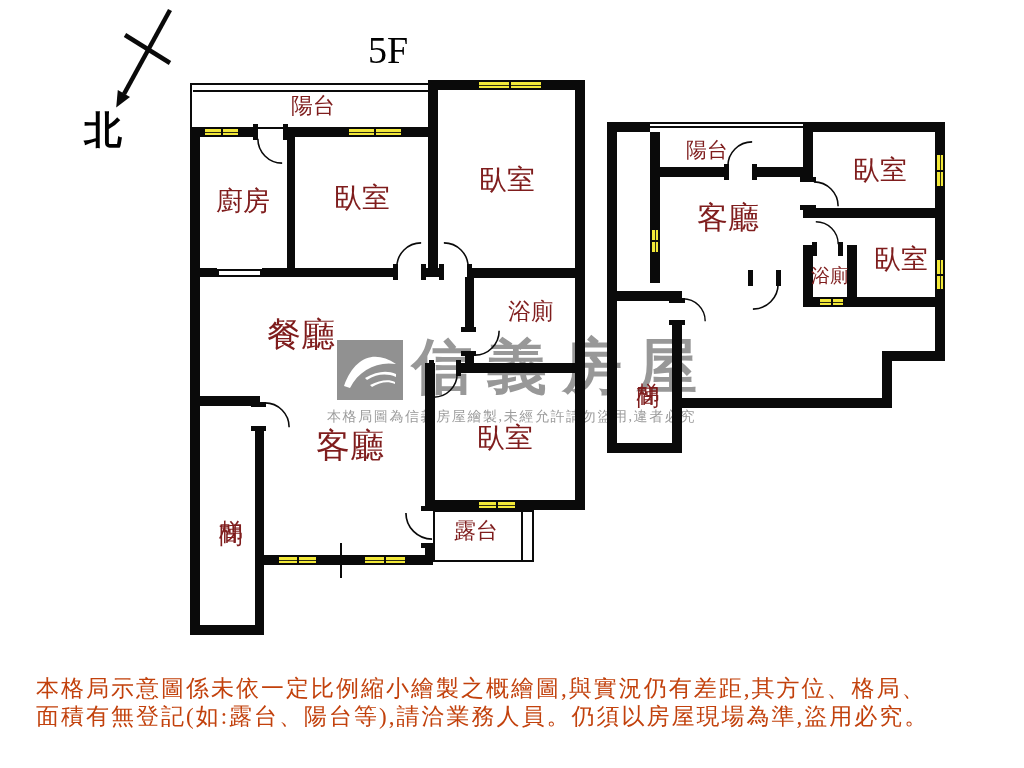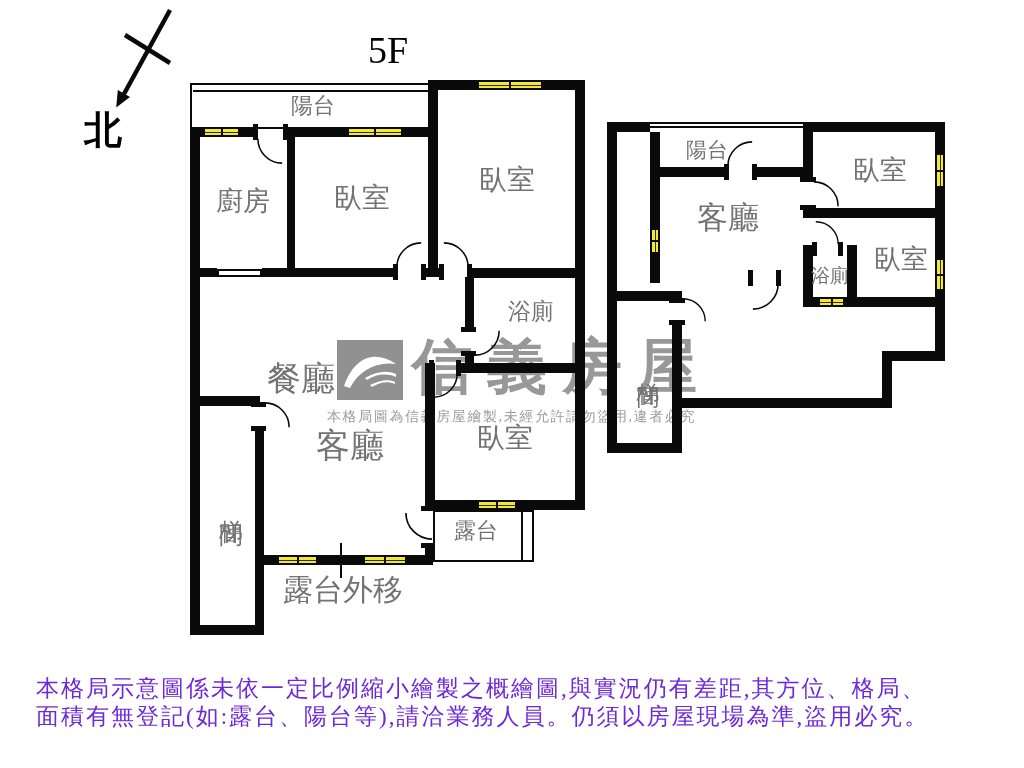--- a/index.html
+++ b/index.html
@@ -13,38 +13,38 @@
   .winH,.winV{position:absolute;background:#f2e838;border:2px solid #0a0a0a;box-sizing:border-box;z-index:4;}
   .winH::before{content:"";position:absolute;left:50%;top:-1px;bottom:-1px;width:2px;margin-left:-1px;background:#0a0a0a;}
   .winH::after{content:"";position:absolute;left:0;right:0;top:50%;height:1px;margin-top:-0.5px;background:rgba(10,10,10,.85);}
   .winV::before{content:"";position:absolute;top:50%;left:-1px;right:-1px;height:2px;margin-top:-1px;background:#0a0a0a;}
   .winV::after{content:"";position:absolute;top:0;bottom:0;left:50%;width:1px;margin-left:-0.5px;background:rgba(10,10,10,.85);}
   .jamb{position:absolute;background:#0a0a0a;z-index:5;}
   .slide{position:absolute;background:#fff;border:2px solid #0a0a0a;box-sizing:border-box;z-index:5;}
   .arc{position:absolute;z-index:5;}
   .arc svg{display:block;width:100%;height:100%;}
 
-  .lbl{position:absolute;transform:translate(-50%,-50%);color:#737373;white-space:nowrap;
+  .lbl{position:absolute;transform:translate(-50%,-50%);color:#7f1d1d;white-space:nowrap;
        z-index:6;line-height:1;}
   .vert{writing-mode:vertical-rl;text-orientation:upright;letter-spacing:4px;}
 
   .plan-title{position:absolute;transform:translate(-50%,-50%);color:#000;z-index:6;white-space:nowrap;}
 
   #wm-logo{position:absolute;left:337px;top:340px;width:66px;height:60px;background:#919191;z-index:1;}
   #wm-brand{position:absolute;left:412px;top:334px;font-size:60px;font-weight:bold;
             letter-spacing:15px;color:#989898;z-index:1;white-space:nowrap;line-height:66px;}
   #wm-notice{position:absolute;left:327px;top:408px;font-size:14px;letter-spacing:1.6px;
              color:#9c9c9c;z-index:1;white-space:nowrap;}
 
   #compass{position:absolute;left:20px;top:5px;z-index:6;}
   #north-label{position:absolute;left:103px;top:130px;transform:translate(-50%,-50%);
                font-size:38px;font-weight:bold;z-index:6;}
 
   #disclaimer{position:absolute;left:36px;top:675px;width:970px;z-index:6;
-              font-size:23px;line-height:27.5px;letter-spacing:2px;color:#6d28d9;white-space:nowrap;}
+              font-size:23px;line-height:27.5px;letter-spacing:2px;color:#c2410c;white-space:nowrap;}
 </style>
 </head>
 <body>
 
 <div id="stage">
 
   <svg id="compass" width="160" height="120" viewBox="0 0 160 120">
     <line x1="150" y1="5" x2="104" y2="89" stroke="#0a0a0a" stroke-width="4.5"></line>
     <line x1="105" y1="30" x2="150" y2="58" stroke="#0a0a0a" stroke-width="4.5"></line>
     <polygon points="96.2,102.5 110,91.9 97.8,85.1" fill="#0a0a0a"></polygon>
@@ -207,27 +207,26 @@
         <svg viewBox="0 0 30 30" preserveAspectRatio="none">
           <path d="M1 29 A28 28 0 0 1 29 1" fill="none" stroke="#0a0a0a" stroke-width="1.8"></path>
         </svg>
       </div>
     </div>
 
   <div class="lbl" style="left:313px;top:106px;font-size:22px;">陽台</div>
   <div class="lbl" style="left:243px;top:201px;font-size:27px;">廚房</div>
   <div class="lbl" style="left:362px;top:198px;font-size:28px;">臥室</div>
   <div class="lbl" style="left:507px;top:180px;font-size:28px;">臥室</div>
-  <div class="lbl" style="left:301px;top:335px;font-size:34px;margin-top:44px;">餐廳</div>
+  <div class="lbl" style="left:301px;top:335px;font-size:34px;">餐廳</div>
   <div class="lbl" style="left:531px;top:311px;font-size:23px;">浴廁</div>
   <div class="lbl" style="left:350px;top:446px;font-size:34px;">客廳</div>
   <div class="lbl" style="left:505px;top:438px;font-size:28px;">臥室</div>
   <div class="lbl vert" style="left:231px;top:505px;font-size:24px;">梯間</div>
   <div class="lbl" style="left:476px;top:531px;font-size:22px;">露台</div>
-  <div class="lbl" style="left:343px;top:590px;font-size:30px;">露台外移</div>
 
   <div class="lbl" style="left:707px;top:150px;font-size:21px;">陽台</div>
   <div class="lbl" style="left:728px;top:217px;font-size:31px;">客廳</div>
   <div class="lbl" style="left:880px;top:170px;font-size:27px;">臥室</div>
   <div class="lbl" style="left:901px;top:259px;font-size:27px;">臥室</div>
   <div class="lbl" style="left:830px;top:275px;font-size:19px;">浴廁</div>
   <div class="lbl vert" style="left:648px;top:368px;font-size:23px;">梯間</div>
 
   <div id="disclaimer">
     <div>本格局示意圖係未依一定比例縮小繪製之概繪圖,與實況仍有差距,其方位、格局、</div>

